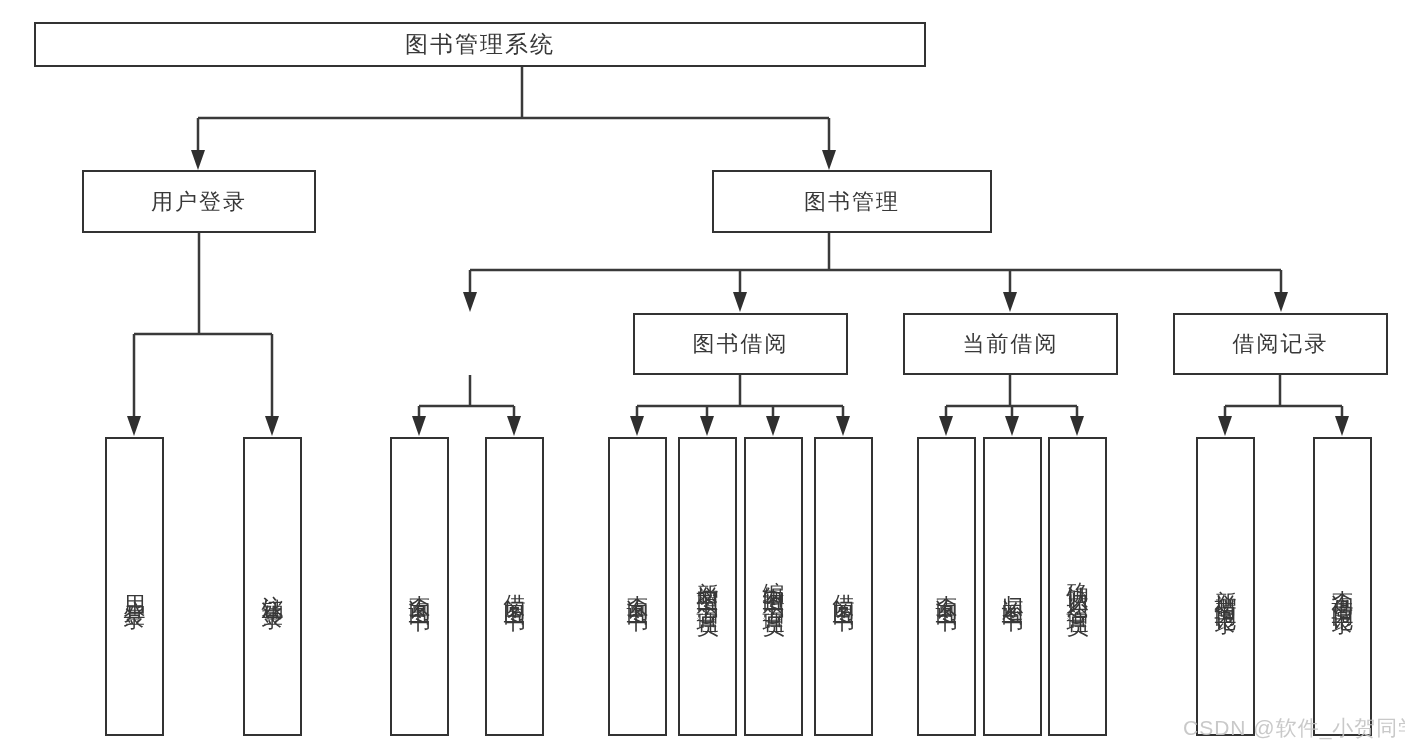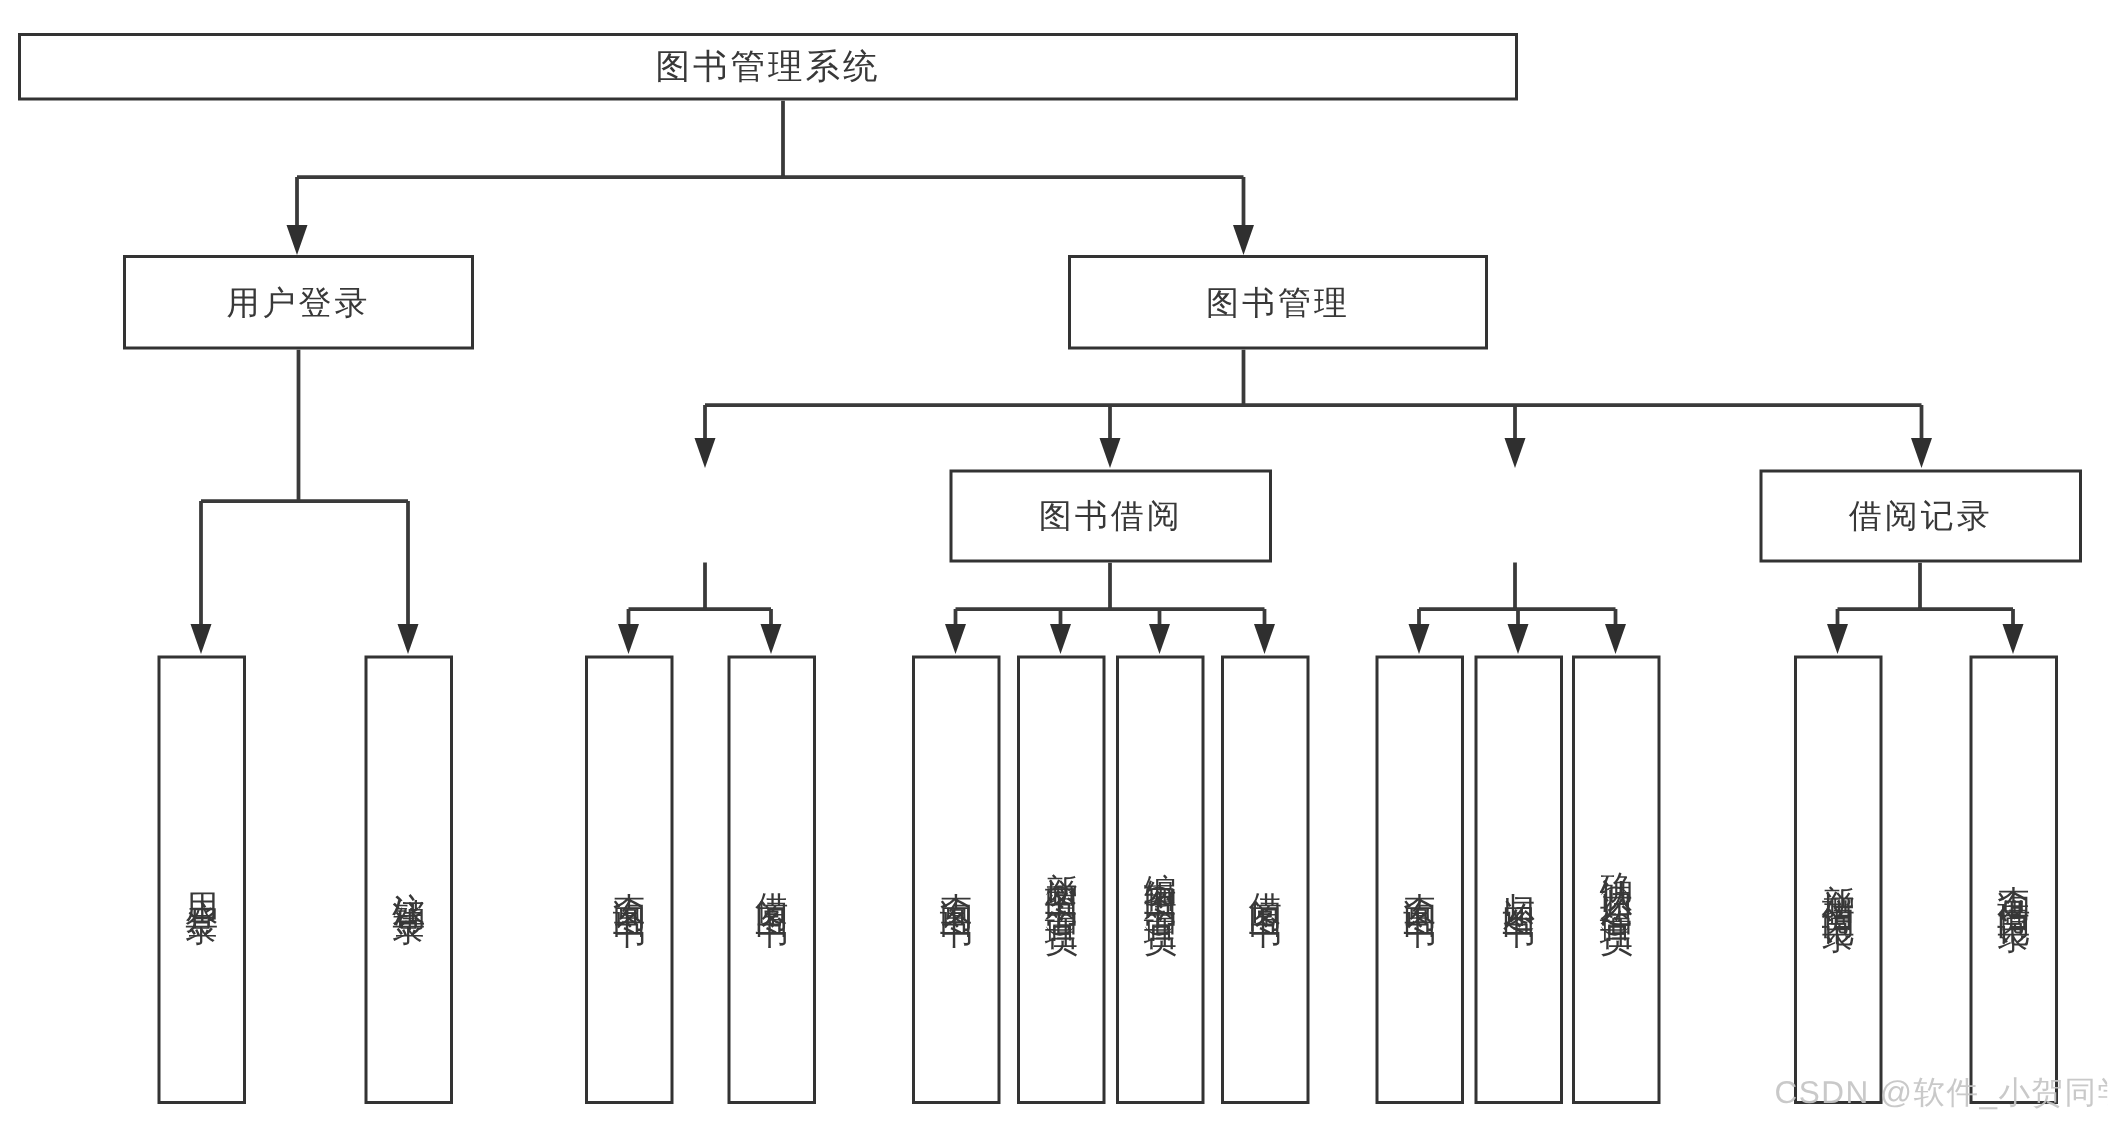--- a/index.html
+++ b/index.html
@@ -105,33 +105,36 @@
       <polygon points="773,436 766,416 780,416"></polygon>
       <polygon points="843,436 836,416 850,416"></polygon>
       <polygon points="946,436 939,416 953,416"></polygon>
       <polygon points="1012,436 1005,416 1019,416"></polygon>
       <polygon points="1077,436 1070,416 1084,416"></polygon>
       <polygon points="1225,436 1218,416 1232,416"></polygon>
       <polygon points="1342,436 1335,416 1349,416"></polygon>
     </g>
   </svg>
 
-  <div class="node hbox root" style="left:12px; top:22px; width:1000px; height:45px;">
+  <div class="node hbox root" style="left:34px; top:22px; width:892px; height:45px;">
     <span>图书管理系统</span>
   </div>
 
   <div class="node hbox" style="left:82px; top:170px; width:234px; height:63px;">
     <span>用户登录</span>
   </div>
   <div class="node hbox" style="left:712px; top:170px; width:280px; height:63px;">
     <span>图书管理</span>
   </div>
 
   <div class="node hbox" style="left:633px; top:313px; width:215px; height:62px;">
     <span>图书借阅</span>
+  </div>
+  <div class="node hbox" style="left:903px; top:313px; width:215px; height:62px;">
+    <span>当前借阅</span>
   </div>
   <div class="node hbox" style="left:1173px; top:313px; width:215px; height:62px;text-align:right;">
     <span>借阅记录</span>
   </div>
 
   <div class="node vbox" style="left:105px;">
     <span class="vtext">用户登录</span>
   </div>
   <div class="node vbox" style="left:243px;">
     <span class="vtext">注销登录</span>

